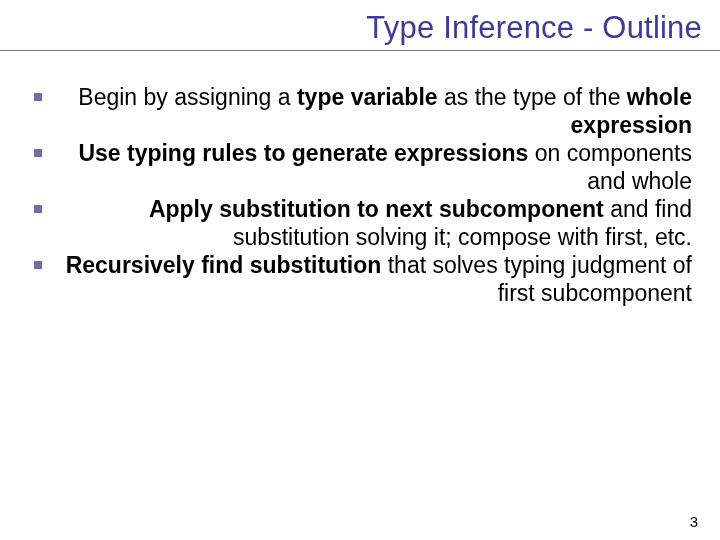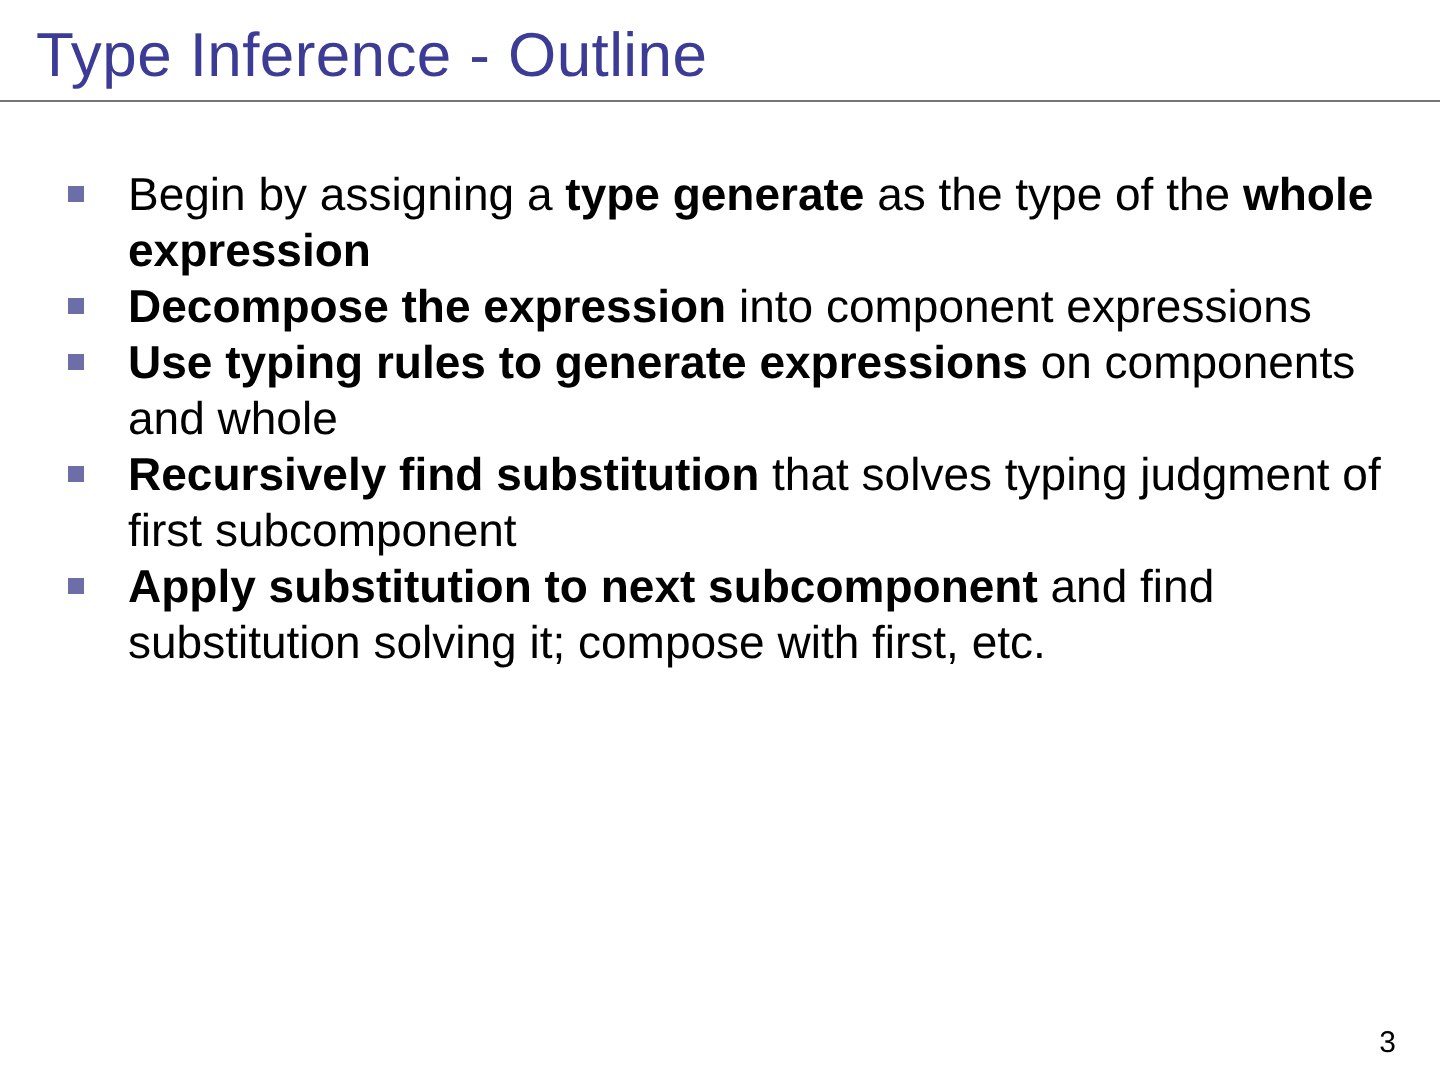--- a/index.html
+++ b/index.html
@@ -1,15 +1,15 @@
 <!DOCTYPE html>
 <html><head>
 <meta charset="utf-8">
 <style>
-  * { margin: 0; padding: 0; box-sizing: border-box; }
+  * { margin: 0; padding: 0; box-sizing: border-box; text-align: right; }
   html, body { width: 720px; height: 540px; overflow: hidden; }
   body {
     font-family: Arial, Helvetica, sans-serif;
     background: #ffffff;
     color: #000000;
     position: relative;
   }
   .slide {
     width: 720px;
     height: 540px;
@@ -56,34 +56,30 @@
 </style>
 </head>
 <body>
 
 <div class="slide">
   <h1 class="title">Type Inference - Outline</h1>
   <div class="content">
     <ul class="bullets">
       <li>
         <span class="square"></span>
-        <span>Begin by assigning a <b>type generate</b> as the type of the <b>whole expression</b></span>
-      </li>
-      <li>
-        <span class="square"></span>
-        <span><b>Decompose the expression</b> into component expressions</span>
+        <span>Begin by assigning a <b>type variable</b> as the type of the <b>whole expression</b></span>
       </li>
       <li>
         <span class="square"></span>
         <span><b>Use typing rules to generate expressions</b> on components and whole</span>
       </li>
       <li>
         <span class="square"></span>
-        <span><b>Recursively find substitution</b> that solves typing judgment of first subcomponent</span>
+        <span><b>Apply substitution to next subcomponent</b> and find substitution solving it; compose with first, etc.</span>
       </li>
       <li>
         <span class="square"></span>
-        <span><b>Apply substitution to next subcomponent</b> and find substitution solving it; compose with first, etc.</span>
+        <span><b>Recursively find substitution</b> that solves typing judgment of first subcomponent</span>
       </li>
     </ul>
   </div>
   <div class="page-number">3</div>
 </div>
 
 </body></html>

